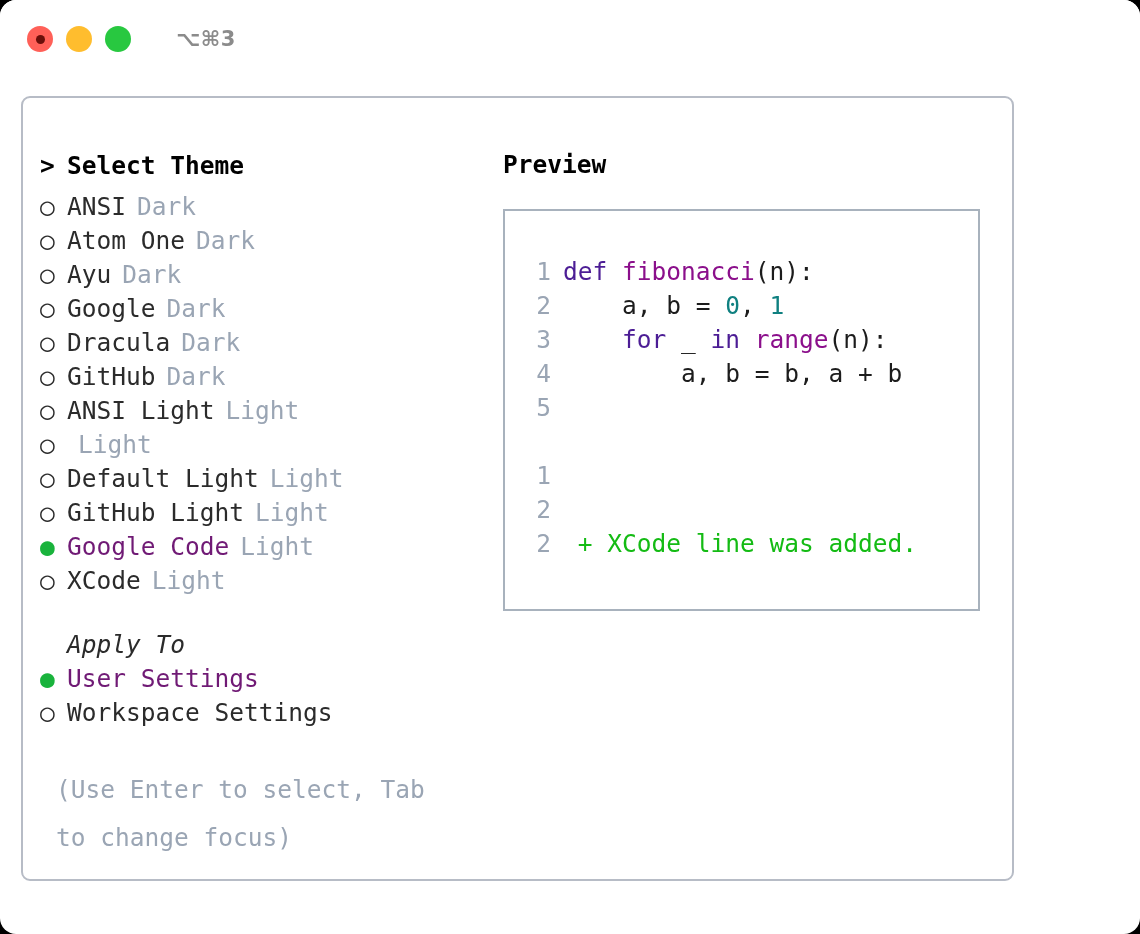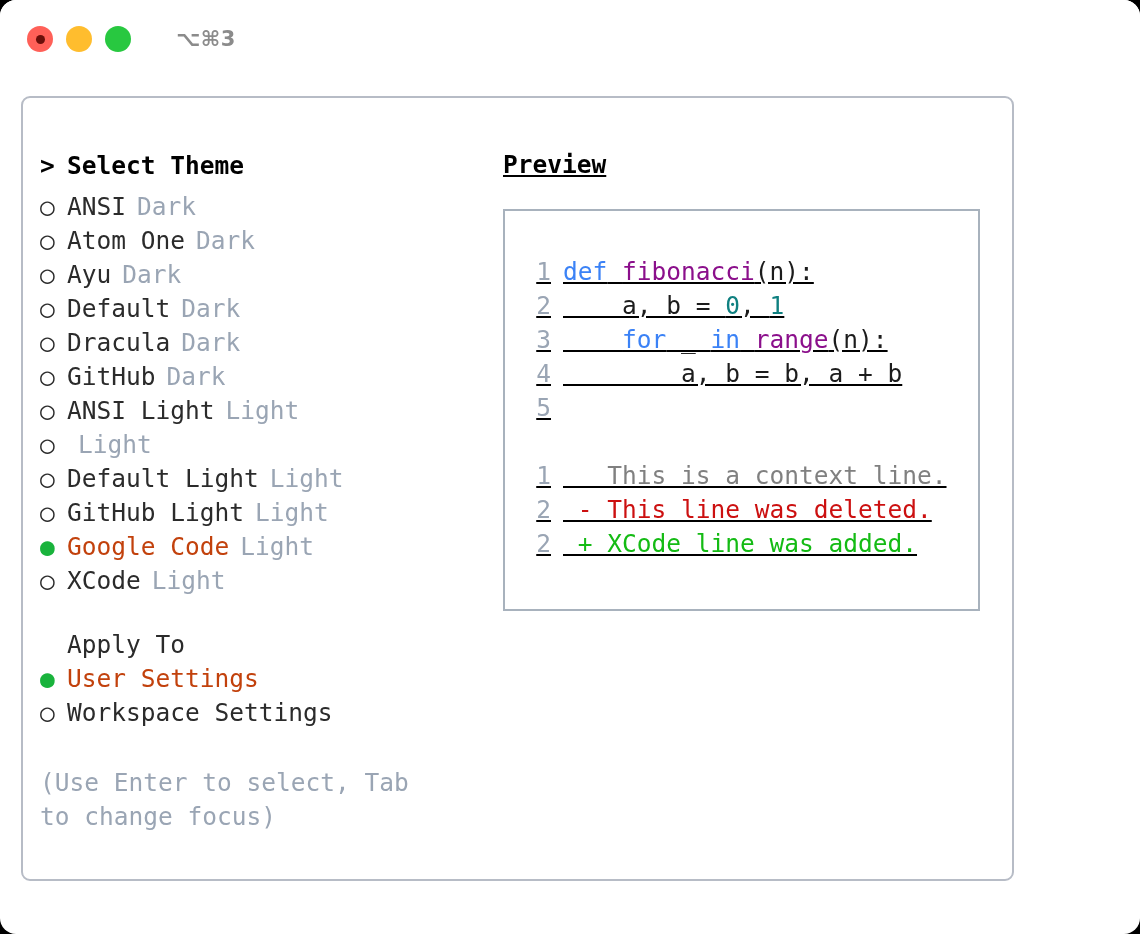--- a/index.html
+++ b/index.html
@@ -112,48 +112,49 @@
   .title-row {
     font-weight: 700;
     color: #000000;
     height: 36px;
     line-height: 36px;
     margin-bottom: 0px;
   }
   .title-row .bullet { font-weight: 700; color: #000; }
 
   .item-label { color: #2b2b2b; }
-  .item-label.selected { color: #c2410c; }
+  .item-label.selected { color: #701a75; }
 
   .tag {
     color: #9aa5b4;
     margin-left: 11px;
     margin-top: 6px;
   }
 
   .section-label {
     color: #2b2b2b;
+    font-style: italic;
   }
 
   .spacer-sm { height: 36px; }
   .spacer-md { height: 34px; }
 
   #hint {
     margin-top: 2px;
     font-size: 24.5px;
-    line-height: 34px;
+    line-height: 48px;
     color: #9aa5b4;
     max-width: 400px;
+    margin-left: 16px;
   }
 
   
   #right-col {
     flex: 1;
     padding: 50px 8px 0 0;
-    text-decoration: underline;
   }
 
   #preview-title {
     font-size: 24.5px;
     line-height: 34px;
     font-weight: 700;
     color: #000000;
     margin-left: 0px;
   }
 
@@ -179,21 +180,21 @@
     width: 34px;
     flex: 0 0 34px;
     text-align: right;
     color: #9aa5b4;
     margin-right: 12px;
   }
 
   .gap-line { height: 34px; }
 
   
-  .kw   { color: #3b82f6; }
+  .kw   { color: #4c1d95; }
   .fn   { color: #8b0f8b; }
   .num  { color: #0f8080; }
   .plain{ color: #1c1c1c; }
   .ctx  { color: #808080; }
   .del  { color: #cc1010; }
   .add  { color: #14bb14; }
 </style>
 </head>
 <body>
 
@@ -217,21 +218,21 @@
 
         <div class="row title-row">
           <span class="bullet">&gt;</span>
           <span>Select Theme</span>
         </div>
 
         <div id="theme-list">
             <div class="row"><span class="bullet">○</span><span class="item-label">ANSI</span><span class="tag">Dark</span></div>
             <div class="row"><span class="bullet">○</span><span class="item-label">Atom One</span><span class="tag">Dark</span></div>
             <div class="row"><span class="bullet">○</span><span class="item-label">Ayu</span><span class="tag">Dark</span></div>
-            <div class="row"><span class="bullet">○</span><span class="item-label">Default</span><span class="tag">Dark</span></div>
+            <div class="row"><span class="bullet">○</span><span class="item-label">Google</span><span class="tag">Dark</span></div>
             <div class="row"><span class="bullet">○</span><span class="item-label">Dracula</span><span class="tag">Dark</span></div>
             <div class="row"><span class="bullet">○</span><span class="item-label">GitHub</span><span class="tag">Dark</span></div>
             <div class="row"><span class="bullet">○</span><span class="item-label">ANSI Light</span><span class="tag">Light</span></div>
             <div class="row"><span class="bullet">○</span><span class="tag">Light</span></div>
             <div class="row"><span class="bullet">○</span><span class="item-label">Default Light</span><span class="tag">Light</span></div>
             <div class="row"><span class="bullet">○</span><span class="item-label">GitHub Light</span><span class="tag">Light</span></div>
             <div class="row"><span class="bullet sel">●</span><span class="item-label selected">Google Code</span><span class="tag">Light</span></div>
             <div class="row"><span class="bullet">○</span><span class="item-label">XCode</span><span class="tag">Light</span></div>
           </div>
 
@@ -258,22 +259,22 @@
         <div id="preview-box">
           <div id="code-block">
               <div class="code-line"><span class="lineno">1</span><span><span class="kw">def</span><span class="plain"> </span><span class="fn">fibonacci</span><span class="plain">(n):</span></span></div>
               <div class="code-line"><span class="lineno">2</span><span><span class="plain">    a, b = </span><span class="num">0</span><span class="plain">, </span><span class="num">1</span></span></div>
               <div class="code-line"><span class="lineno">3</span><span><span class="plain">    </span><span class="kw">for</span><span class="plain"> _ </span><span class="kw">in</span><span class="plain"> </span><span class="fn">range</span><span class="plain">(n):</span></span></div>
               <div class="code-line"><span class="lineno">4</span><span><span class="plain">        a, b = b, a + b</span></span></div>
               <div class="code-line"><span class="lineno">5</span></div>
             </div>
           <div class="gap-line"></div>
           <div id="diff-block">
-              <div class="code-line"><span class="lineno">1</span><span class="ctx">   This is a context line.</span></div>
-              <div class="code-line"><span class="lineno">2</span><span class="del"> - This line was deleted.</span></div>
+              <div class="code-line"><span class="lineno">1</span></div>
+              <div class="code-line"><span class="lineno">2</span></div>
               <div class="code-line"><span class="lineno">2</span><span class="add"> + XCode line was added.</span></div>
             </div>
         </div>
       </div>
 
     </div>
   </div>
 </div>
 
 </body></html>

